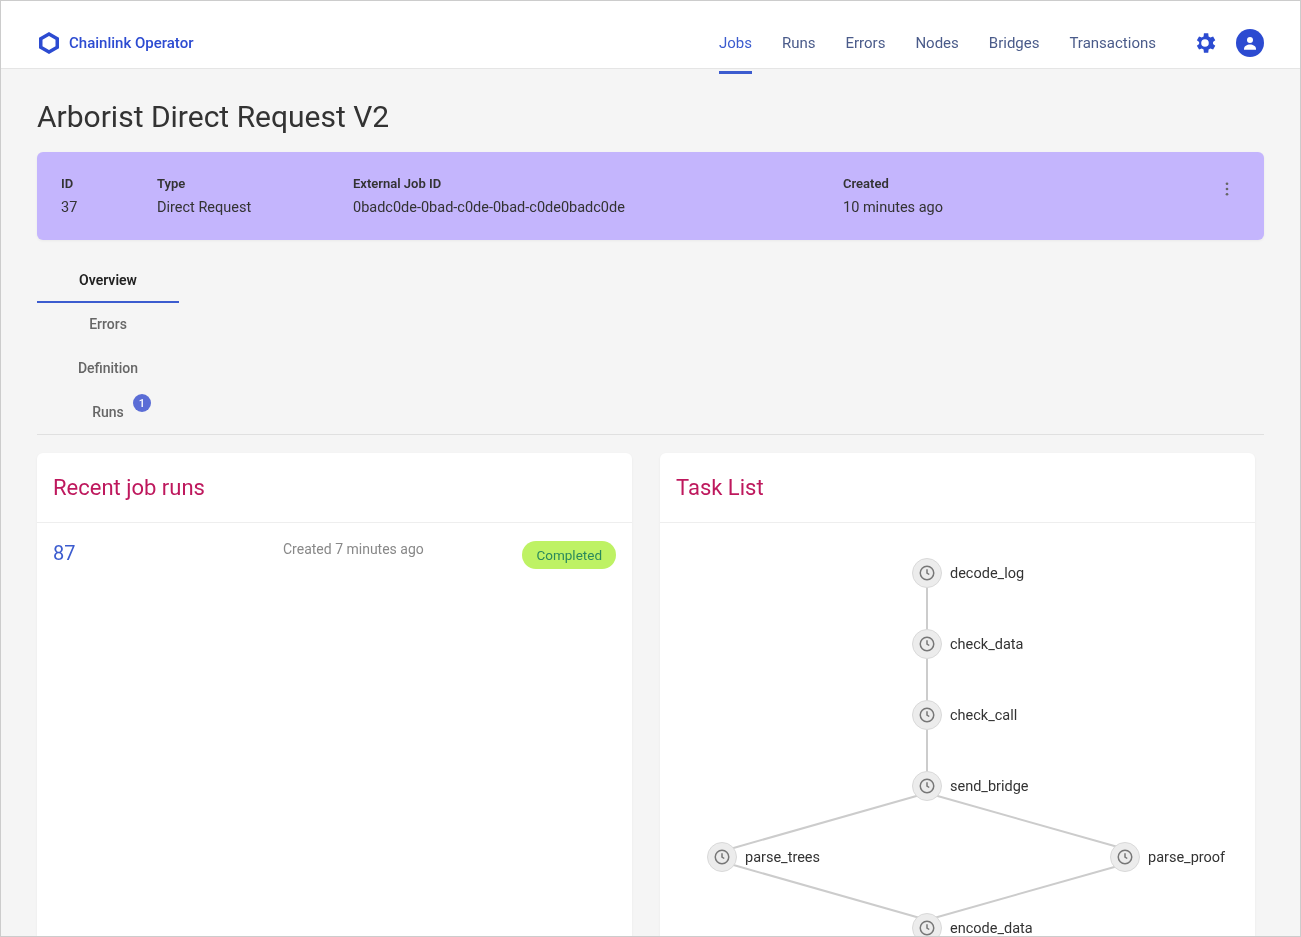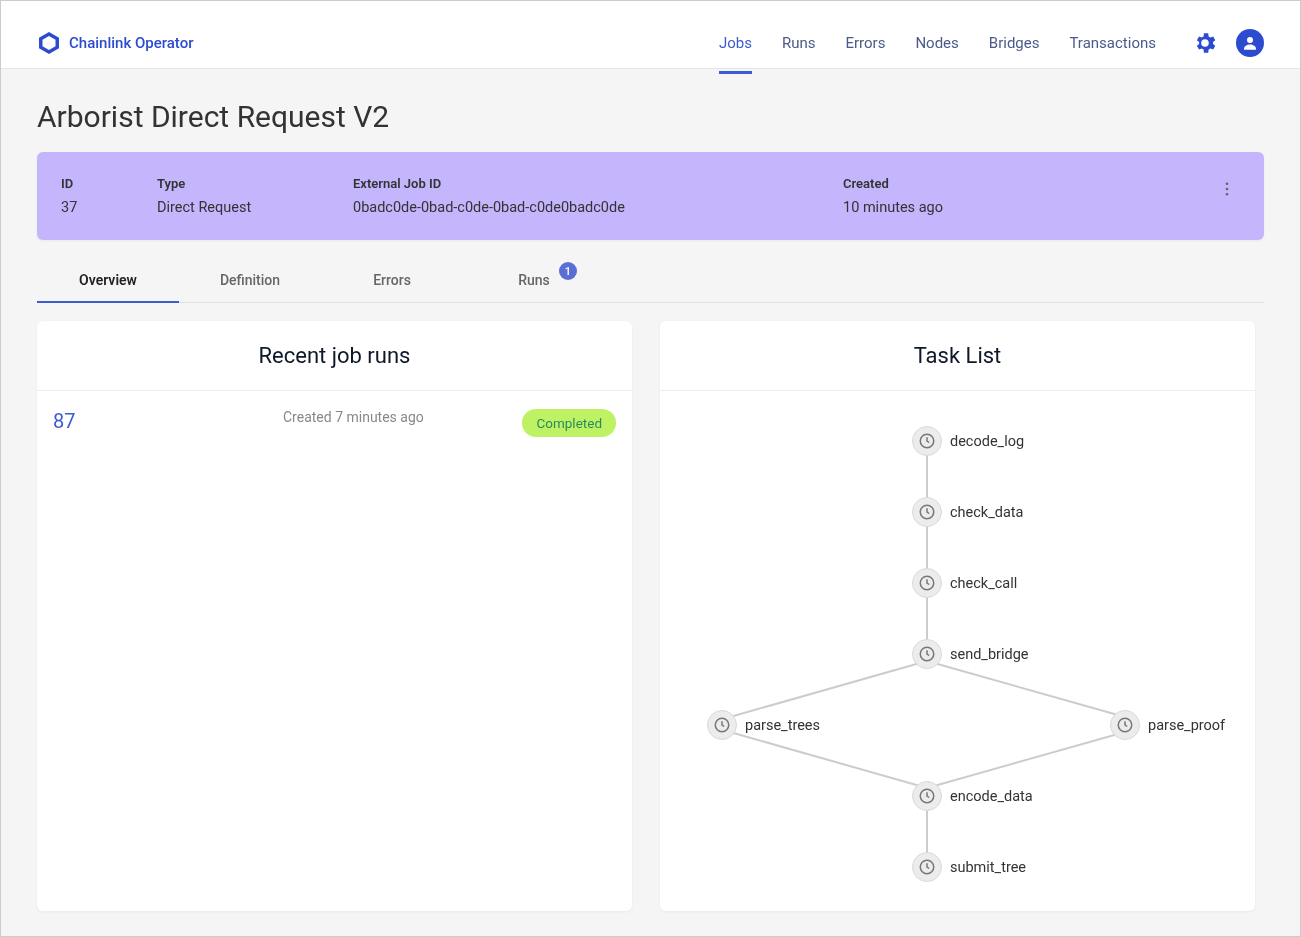--- a/index.html
+++ b/index.html
@@ -119,20 +119,21 @@
   color: #333;
 }
 .more-btn {
   cursor: pointer;
   padding: 4px;
 }
 .tabs {
   display: flex;
   border-bottom: 1px solid #e0e0e0;
   margin-bottom: 18px;
+  flex-direction: column;
 }
 .tab {
   padding: 14px 0;
   width: 142px;
   text-align: center;
   font-size: 14px;
   font-weight: 500;
   color: #666;
   cursor: pointer;
   position: relative;
@@ -171,24 +172,23 @@
 .panel {
   background: #fff;
   border-radius: 6px;
   box-shadow: 0 1px 3px rgba(0,0,0,0.05);
 }
 .panel-left { width: 595px; }
 .panel-right { width: 595px; }
 .panel-title {
   font-size: 22px;
   font-weight: 400;
-  color: #0f172a;
+  color: #be185d;
   padding: 22px 16px 22px;
   border-bottom: 1px solid #eee;
-  text-align: center;
 }
 .run-row {
   display: flex;
   align-items: flex-start;
   padding: 18px 16px;
 }
 .run-id {
   font-size: 20px;
   color: #3c5ccf;
   width: 230px;
@@ -303,22 +303,22 @@
       <svg width="18" height="18" viewBox="0 0 24 24" fill="#666">
           <circle cx="12" cy="5" r="1.8"></circle>
           <circle cx="12" cy="12" r="1.8"></circle>
           <circle cx="12" cy="19" r="1.8"></circle>
         </svg>
     </div>
   </div>
 
   <div class="tabs">
     <div class="tab active">Overview</div>
+    <div class="tab">Errors</div>
     <div class="tab">Definition</div>
-    <div class="tab">Errors</div>
     <div class="tab">
       <span>Runs</span>
       <span class="tab-badge">1</span>
     </div>
   </div>
 
   <div class="panels">
     <div class="panel panel-left">
       <div class="panel-title">Recent job runs</div>
       <div class="run-row">

